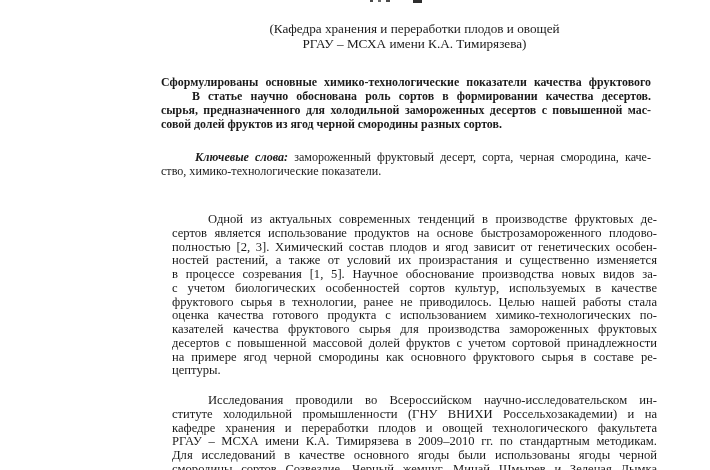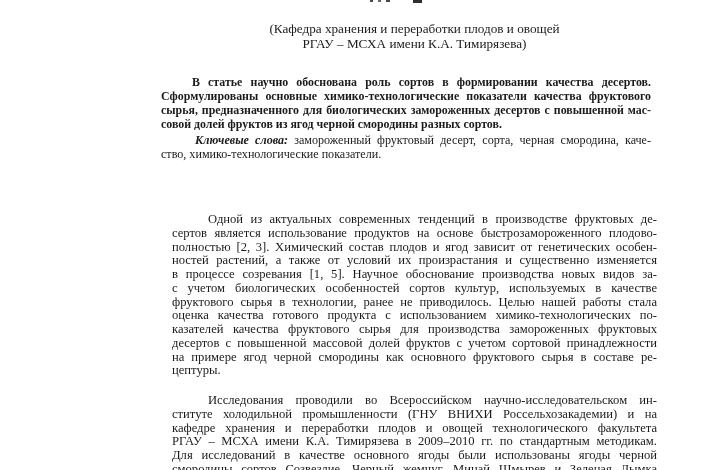--- a/index.html
+++ b/index.html
@@ -21,21 +21,21 @@
     text-align:center; font-size:13.2px; line-height:14.6px;
   }
 
   .abstract {
     position:absolute; left:161px; top:75px; width:490px;
     font-weight:bold; font-size:11.9px; line-height:14px;
   }
   .abstract .tline.indent { padding-left:31px; }
 
   .keywords {
-    position:absolute; left:161px; top:133px; width:490px;
+    position:absolute; left:161px; top:150px; width:490px;
     font-size:12.1px; line-height:14px;
   }
   .keywords .kw-first { padding-left:34px; }
   .kw-label { font-weight:bold; font-style:italic; }
 
   .bodytext {
     position:absolute; left:172px; top:197px; width:485px;
     font-size:12.6px; line-height:13.75px;
   }
   .bodytext .tline.indent { padding-left:36px;margin-top:16px; }
@@ -56,23 +56,23 @@
   <div class="frag f2"></div>
   <div class="frag f3"></div>
   <div class="frag f4"></div>
 
   <div class="affiliation">
     <div>(Кафедра хранения и переработки плодов и овощей</div>
     <div>РГАУ – МСХА имени К.А. Тимирязева)</div>
   </div>
 
   <div class="abstract">
+      <div class="tline">Сформулированы основные химико-технологические показатели качества фруктового</div>
       <div class="tline indent">В статье научно обоснована роль сортов в формировании качества десертов.</div>
-      <div class="tline">Сформулированы основные химико-технологические показатели качества фруктового</div>
-      <div class="tline">сырья, предназначенного для биологических замороженных десертов с повышенной мас-</div>
+      <div class="tline">сырья, предназначенного для холодильной замороженных десертов с повышенной мас-</div>
       <div class="tline left-last">совой долей фруктов из ягод черной смородины разных сортов.</div>
     </div>
 
   <div class="keywords">
     <div class="tline kw-first"><span class="kw-label">Ключевые слова:</span><span> замороженный фруктовый десерт, сорта, черная смородина, каче-</span></div>
     <div class="tline left-last">ство, химико-технологические показатели.</div>
   </div>
 
   <div class="bodytext">
     <div>

